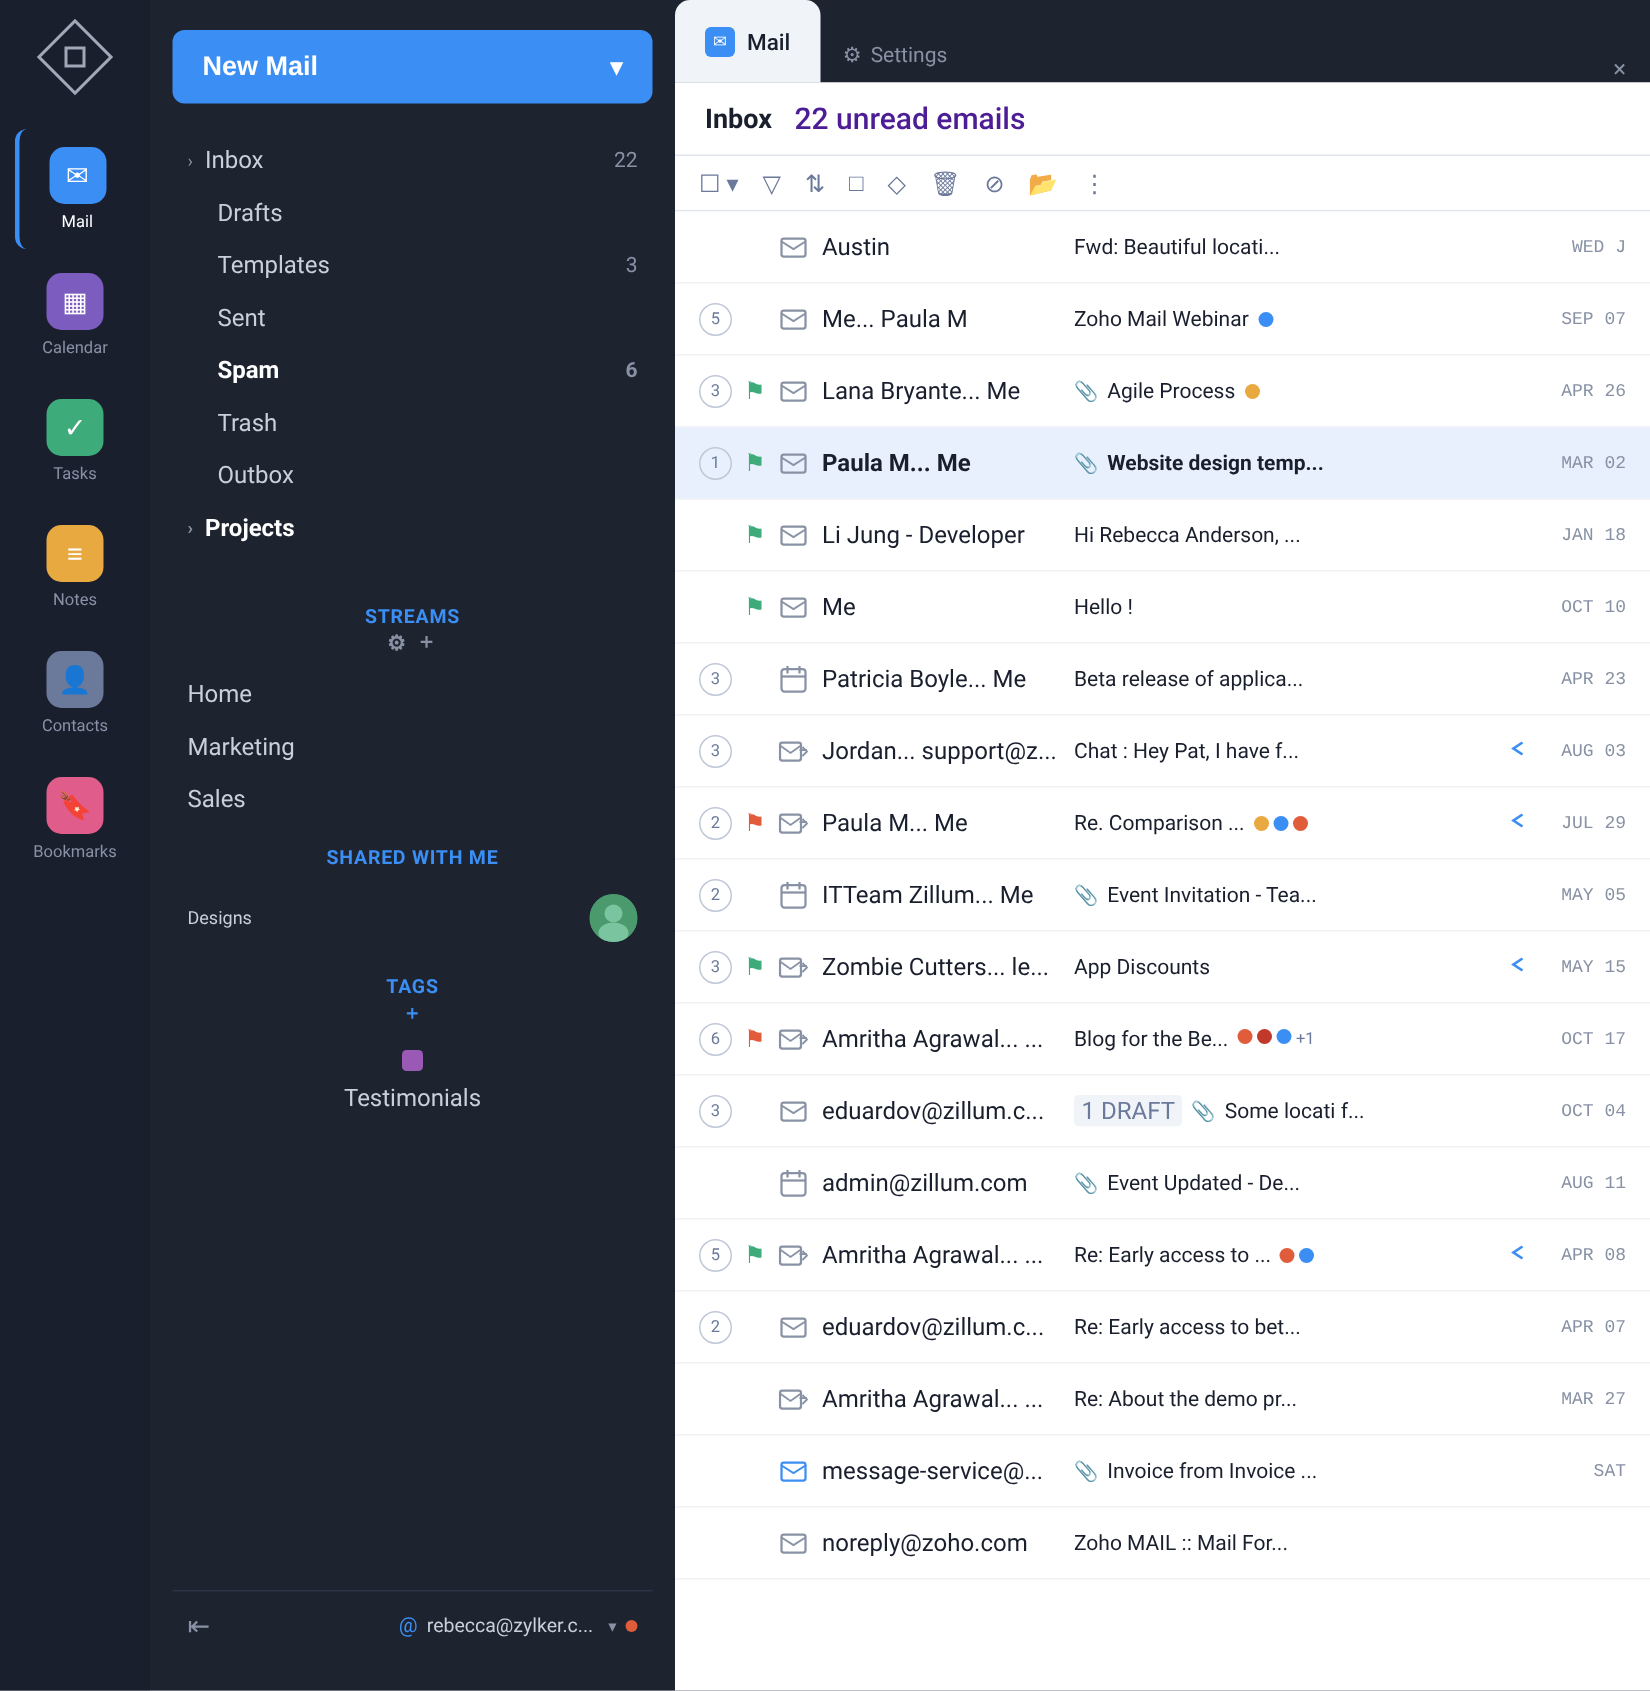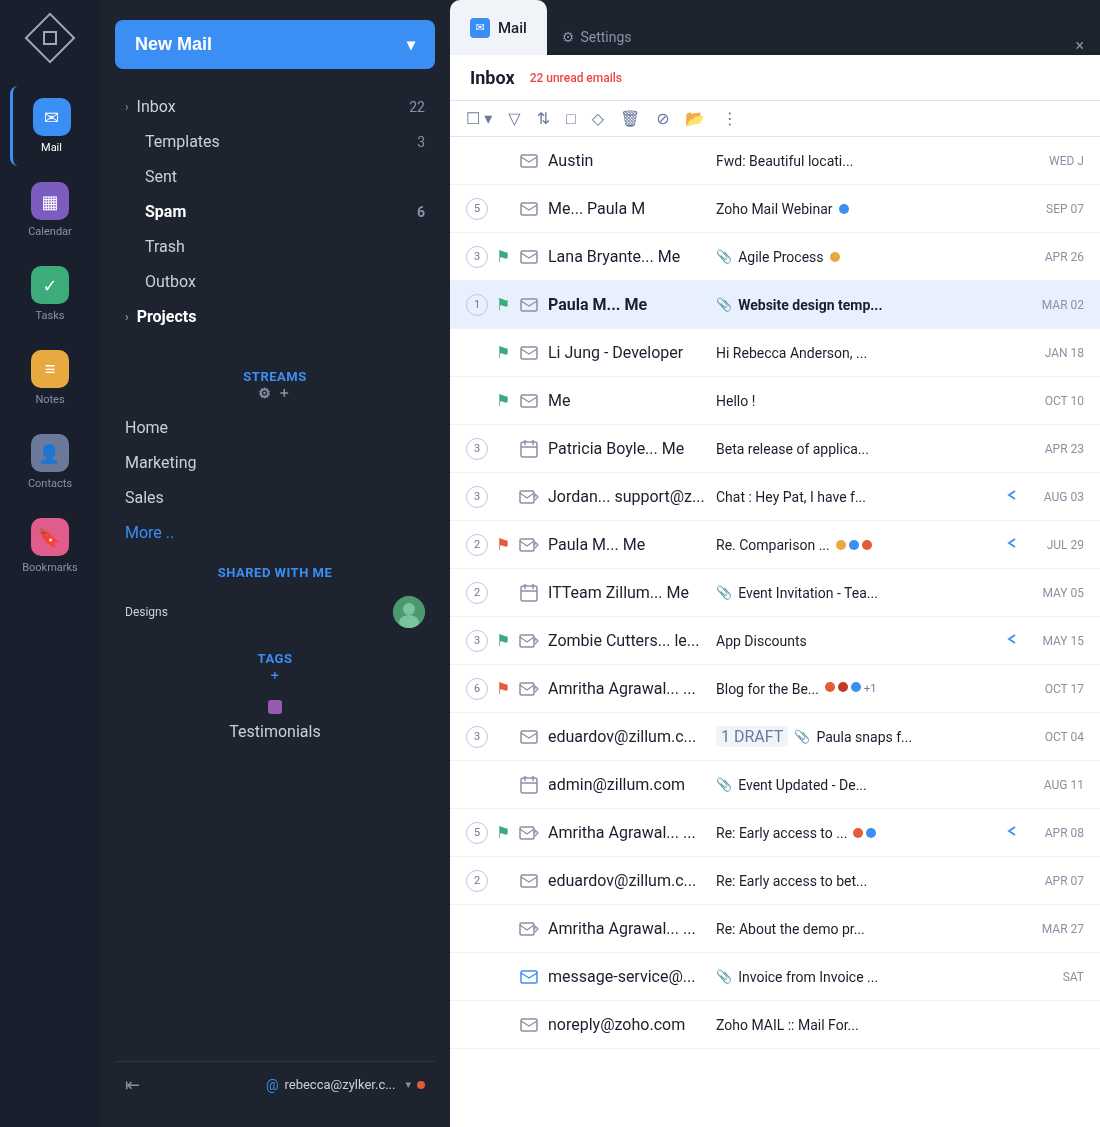--- a/index.html
+++ b/index.html
@@ -337,22 +337,22 @@
       gap: 15px;
     }
 
     .inbox-title {
       font-size: 18px;
       font-weight: 700;
       color: #1a1f2e;
     }
 
     .unread-badge {
-      color: #ef4444;
-      font-size: 12px;
+      color: #4c1d95;
+      font-size: 20px;
       font-weight: 500;
     }
 
     .toolbar {
       background: white;
       padding: 8px 16px;
       border-bottom: 1px solid #e0e5ed;
       display: flex;
       align-items: center;
       gap: 16px;
@@ -489,20 +489,21 @@
       color: #6b7a9a;
     }
 
     .date {
       font-size: 12px;
       color: #8892a4;
       flex-shrink: 0;
       margin-left: auto;
       min-width: 55px;
       text-align: right;
+      font-family: Liberation Mono, monospace;
     }
 
     .arrow-indicator {
       width: 16px;
       flex-shrink: 0;
     }
   </style>
 </head>
 <body>
 
@@ -544,20 +545,23 @@
     <button class="new-mail-btn">
       <span>New Mail</span>
       <span class="chevron">▾</span>
     </button>
 
     <ul class="folder-list">
       <li class="folder-item">
         <span class="chevron">›</span>
         <span>Inbox</span>
         <span class="badge">22</span>
+      </li>
+      <li class="folder-item">
+        <span style="margin-left:20px">Drafts</span>
       </li>
       <li class="folder-item">
         <span style="margin-left:20px">Templates</span>
         <span class="badge">3</span>
       </li>
       <li class="folder-item">
         <span style="margin-left:20px">Sent</span>
       </li>
       <li class="folder-item bold">
         <span style="margin-left:20px">Spam</span>
@@ -578,21 +582,20 @@
     <div class="section-header">
       <span>STREAMS</span>
       <div class="actions">
         <span>⚙</span>
         <span>＋</span>
       </div>
     </div>
     <div class="stream-item">Home</div>
     <div class="stream-item">Marketing</div>
     <div class="stream-item">Sales</div>
-    <div class="stream-item" style="color:#3b8ef3">More ..</div>
 
     <div class="section-header">
       <span>SHARED WITH ME</span>
     </div>
     <div class="shared-item">
       <span>Designs</span>
       <div class="shared-avatar">
         <svg width="32" height="32" viewBox="0 0 32 32">
           <rect width="32" height="32" fill="#4a9a6e" rx="16"></rect>
           <circle cx="16" cy="13" r="6" fill="#7bc4a0"></circle>
@@ -886,21 +889,21 @@
         <div class="mail-icon">
           <svg width="18" height="14" viewBox="0 0 18 14">
             <rect x="1" y="1" width="16" height="12" rx="1.5" fill="none" stroke="#8892a4" stroke-width="1.5"></rect>
             <polyline points="1,3 9,8 17,3" fill="none" stroke="#8892a4" stroke-width="1.3"></polyline>
           </svg>
         </div>
         <div class="sender">eduardov@zillum.c...</div>
         <div class="subject-area">
           <span class="draft-badge">1 DRAFT</span>
           <span class="attach-icon">📎</span>
-          <span class="subject">Paula snaps f...</span>
+          <span class="subject">Some locati f...</span>
         </div>
         <div class="arrow-indicator"></div>
         <div class="date">OCT 04</div>
       </div>
       <div class="email-row">
         <div class="thread-count empty"></div>
         <div class="flag-icon"></div>
         <div class="mail-icon">
           <svg width="18" height="18" viewBox="0 0 18 18">
             <rect x="1" y="2" width="16" height="15" rx="2" fill="none" stroke="#8892a4" stroke-width="1.5"></rect>

